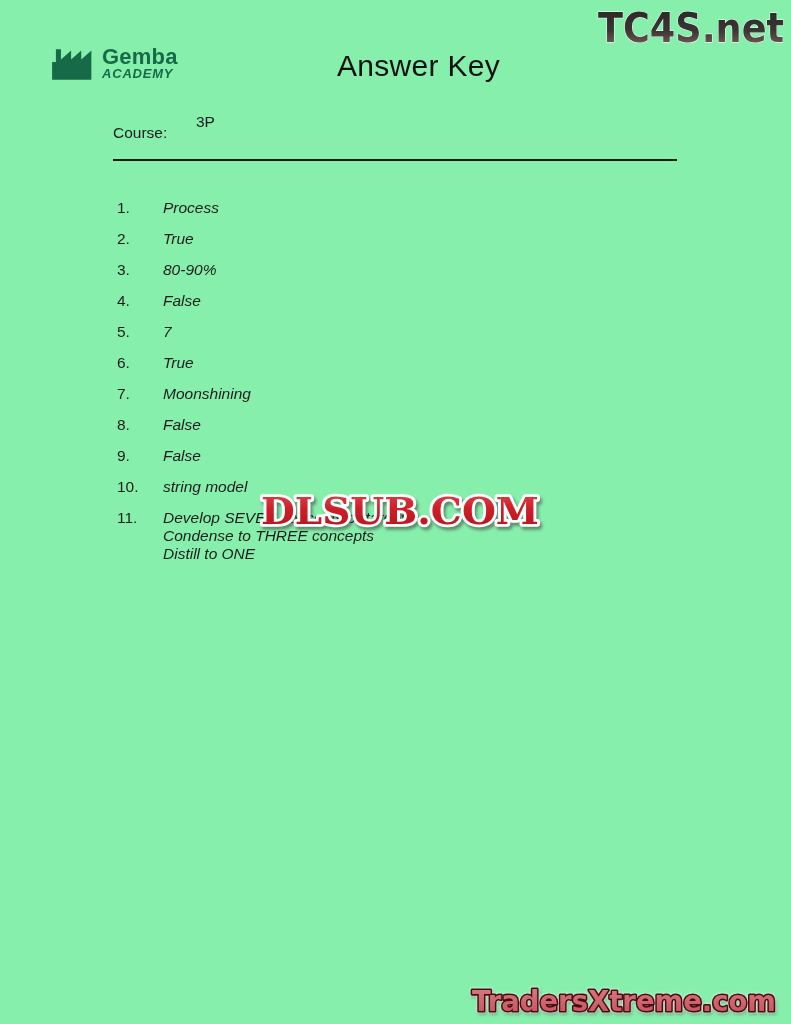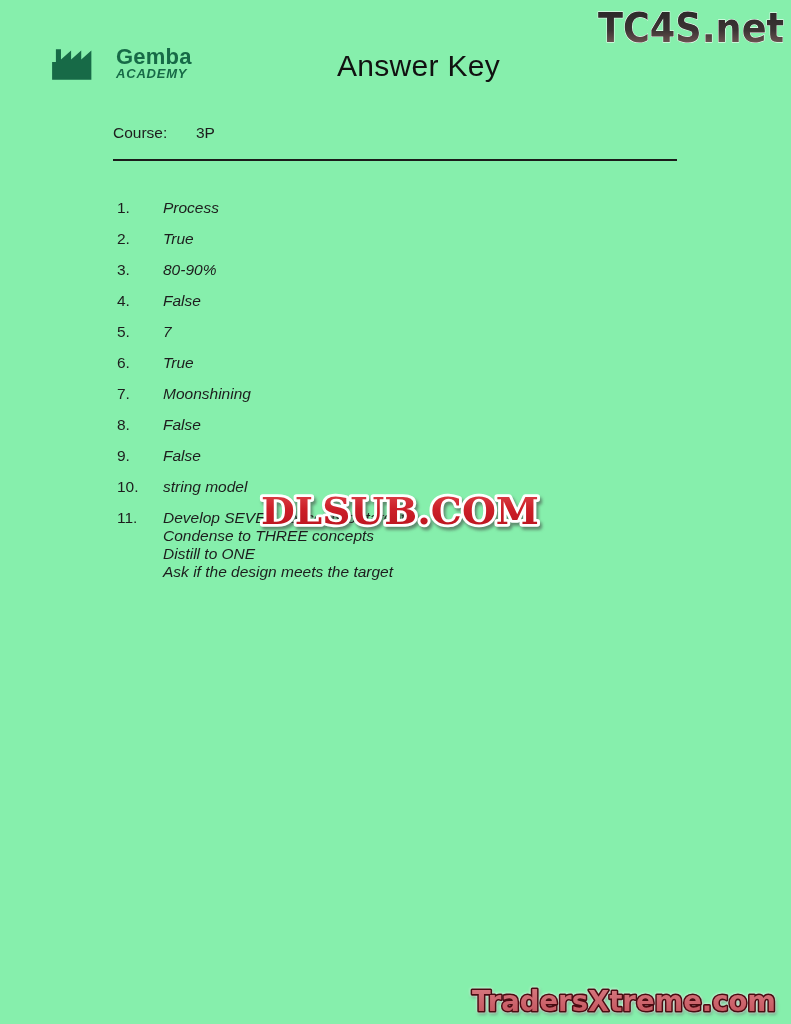--- a/index.html
+++ b/index.html
@@ -11,32 +11,32 @@
     background:#86efac;
     overflow:hidden;
     font-family:"Liberation Sans", sans-serif;
     color:#1d1d1d;
   }
 
   
   .wm-tc4s { position:absolute; top:1px; right:2px; width:196px; height:50px; }
 
   
-  .logo { position:absolute; left:49px; top:43px; display:flex; align-items:flex-end; gap:19px; }
+  .logo { position:absolute; left:49px; top:43px; display:flex; align-items:flex-end; gap:5px; }
   .logo-icon { width:48px; height:38px; display:block; }
   .logo-text { display:flex; flex-direction:column; justify-content:flex-end; padding-bottom:1px; }
   .logo-line1 { font-size:22px; font-weight:bold; color:#176a47; line-height:20px; letter-spacing:0.2px; }
   .logo-line2 { font-size:13px; font-weight:bold; color:#176a47; line-height:13px; letter-spacing:0.8px;font-style:italic; }
 
   
   .title { position:absolute; left:337px; top:49px; font-size:30px; font-weight:normal; color:#111; letter-spacing:0.3px; white-space:nowrap; }
 
   
   .course-label { position:absolute; left:113px; top:124px; font-size:15.5px; }
-  .course-value { position:absolute; left:196px; top:124px; font-size:15.5px; }
+  .course-value { position:absolute; left:196px; top:113px; font-size:15.5px; }
   .course-rule { position:absolute; left:113px; top:159px; width:564px; height:2px; background:#1b1b1b; }
 
   
   .answers { position:absolute; left:117px; top:199px; width:520px; font-size:15.5px; }
   .answer-row { display:flex; margin-bottom:13px; }
   .answer-row.spaced { margin-top:5px; }
   .answer-num { width:46px; flex:0 0 46px; line-height:17.5px; }
   .answer-text { line-height:18px;font-style:italic; }
   .answer-text div { white-space:nowrap; }
 
@@ -138,21 +138,20 @@
       <div class="answer-text">
           <div>string model</div>
         </div>
     </div>
       <div class="answer-row spaced">
       <div class="answer-num">11.</div>
       <div class="answer-text">
           <div>Develop SEVEN concepts or target</div>
           <div>Condense to THREE concepts</div>
           <div>Distill to ONE</div>
-          <div>Ask if the design meets the target</div>
         </div>
     </div>
     </div>
 
   <svg class="wm-dlsub" viewBox="0 0 294 52" xmlns="http://www.w3.org/2000/svg">
     <defs>
       <linearGradient id="dlsubGrad" x1="0" y1="0" x2="0" y2="1">
         <stop offset="0" stop-color="#e04a50"></stop>
         <stop offset="0.45" stop-color="#cc1f28"></stop>
         <stop offset="1" stop-color="#b8111d"></stop>

